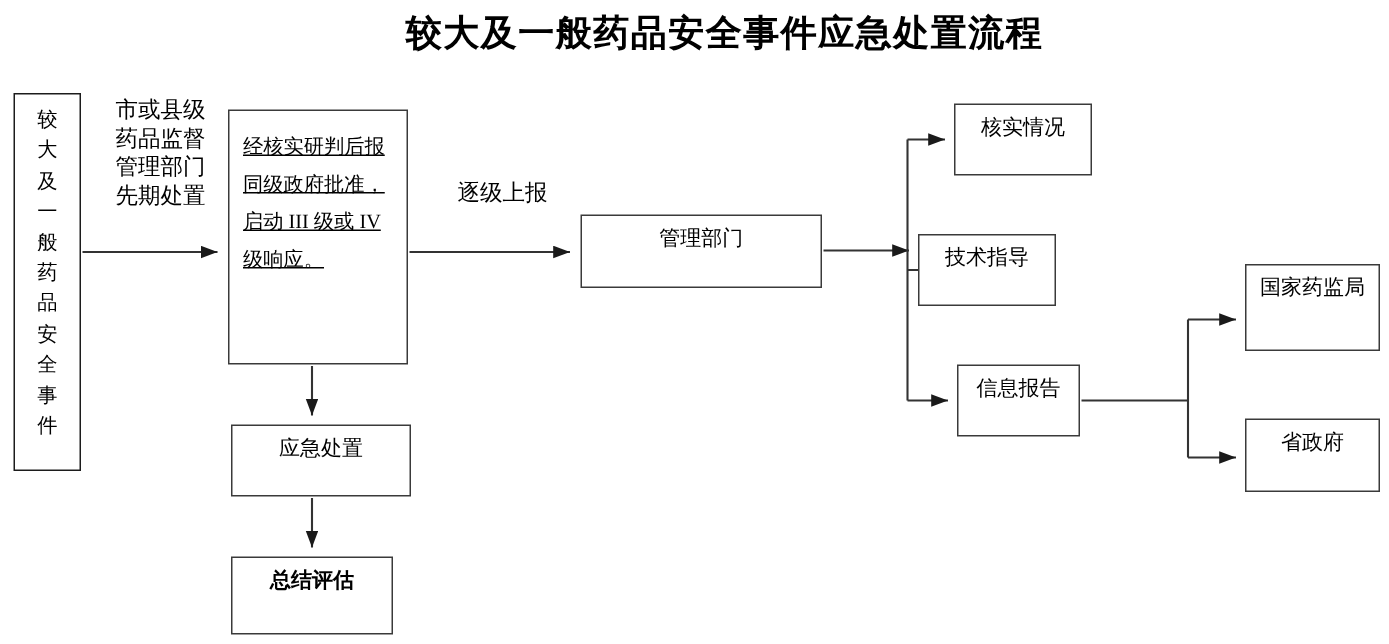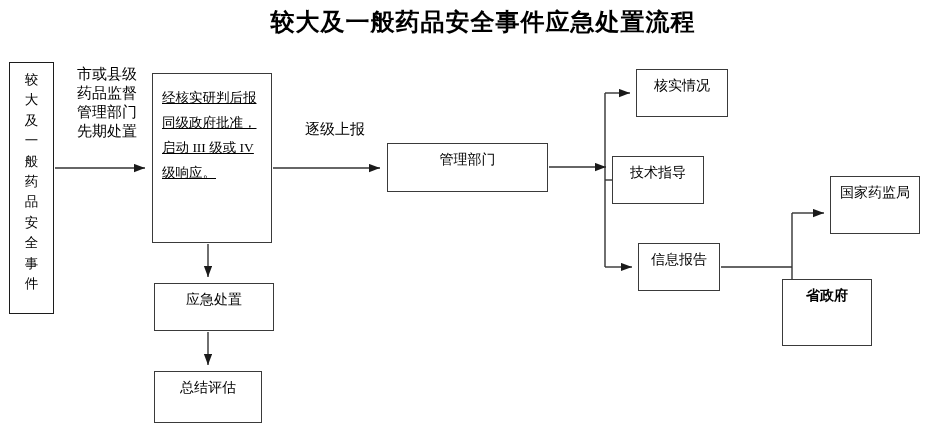--- a/index.html
+++ b/index.html
@@ -108,20 +108,21 @@
     left: 154px;
     top: 283px;
     width: 120px;
     height: 48px;
   }
   #box-summary {
     left: 154px;
     top: 371px;
     width: 108px;
     height: 52px;
+    font-weight: bold;
   }
   #box-provincial-mpa {
     left: 387px;
     top: 143px;
     width: 161px;
     height: 49px;
   }
   #box-verify {
     left: 636px;
     top: 69px;
@@ -140,25 +141,24 @@
     width: 82px;
     height: 48px;
   }
   #box-nmpa {
     left: 830px;
     top: 176px;
     width: 90px;
     height: 58px;
   }
   #box-prov-gov {
-    left: 782px;
+    left: 830px;
     top: 279px;
     width: 90px;
-    height: 67px;
-    font-weight: bold;
+    height: 49px;
   }
   .boxlabel {
     font-size: 14px;
     white-space: nowrap;
   }
 </style>
 </head>
 <body>
 
 <svg id="canvas" viewBox="0 0 926 429" xmlns="http://www.w3.org/2000/svg">

